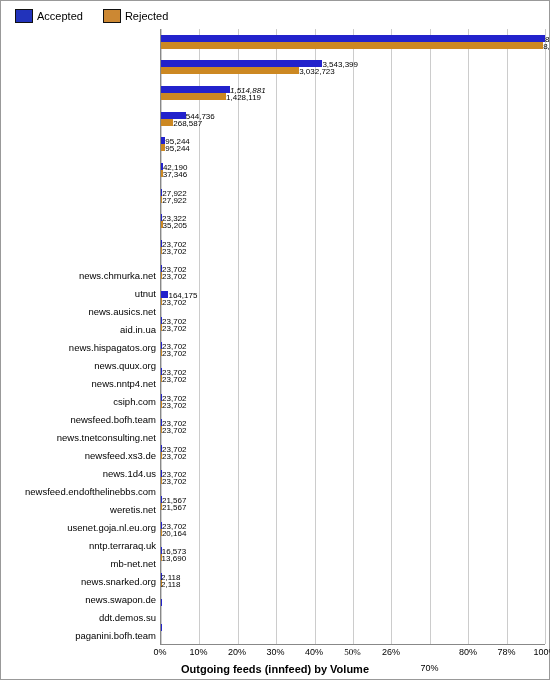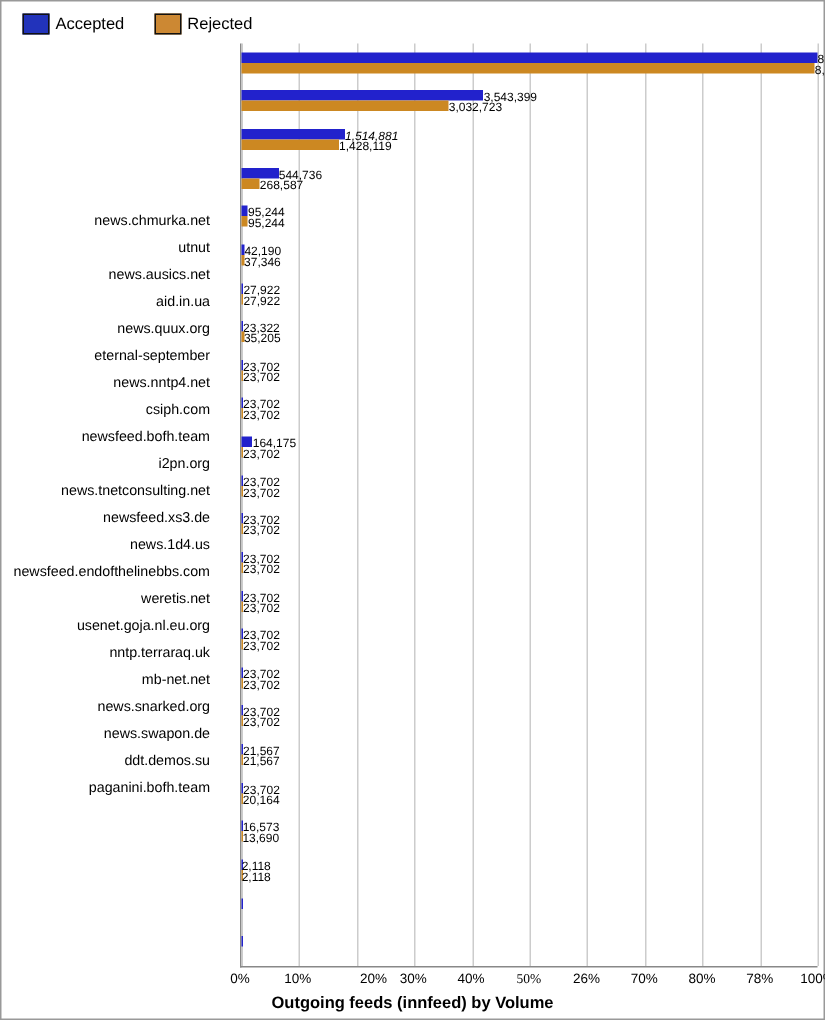--- a/index.html
+++ b/index.html
@@ -45,22 +45,22 @@
       flex: 1;
       flex-direction: column;
     }
     .chart-body {
       display: flex;
       flex: 1;
     }
     .y-labels {
       display: flex;
       flex-direction: column;
-      justify-content: center;
-      padding-right: 20px;
+      justify-content: flex-end;
+      padding-right: 4px;
       min-width: 155px;
       text-align: right;
     }
     .y-label {
       font-size: 9.5px;
       line-height: 1.1;
       color: #000;
       height: 18px;
       display: flex;
       align-items: center;
@@ -152,26 +152,25 @@
       <span class="legend-label">Rejected</span>
     </div>
   </div>
   <div class="chart-area">
     <div class="chart-body">
       <div class="y-labels" id="y-labels">
           <div class="y-label">news.chmurka.net</div>
           <div class="y-label">utnut</div>
           <div class="y-label">news.ausics.net</div>
           <div class="y-label">aid.in.ua</div>
+          <div class="y-label">news.hispagatos.org</div>
           <div class="y-label">news.quux.org</div>
-          <div class="y-label">eternal-september</div>
           <div class="y-label">news.nntp4.net</div>
           <div class="y-label">csiph.com</div>
           <div class="y-label">newsfeed.bofh.team</div>
-          <div class="y-label">i2pn.org</div>
           <div class="y-label">news.tnetconsulting.net</div>
           <div class="y-label">newsfeed.xs3.de</div>
           <div class="y-label">news.1d4.us</div>
           <div class="y-label">newsfeed.endofthelinebbs.com</div>
           <div class="y-label">weretis.net</div>
           <div class="y-label">usenet.goja.nl.eu.org</div>
           <div class="y-label">nntp.terraraq.uk</div>
           <div class="y-label">mb-net.net</div>
           <div class="y-label">news.snarked.org</div>
           <div class="y-label">news.swapon.de</div>
@@ -473,25 +472,25 @@
               <div class="bar-line">
                 <div class="bar-rejected" style="width: 0%;"></div>
               </div>
             </div>
           </div>
         </div>
     </div>
     <div class="x-axis" id="x-axis">
         <div class="x-tick" style="left: 0%;">0%</div>
         <div class="x-tick" style="left: 10%;">10%</div>
-        <div class="x-tick" style="left: 20%; margin-left: 12px;">20%</div>
+        <div class="x-tick" style="left: 20%;">20%</div>
         <div class="x-tick" style="left: 30%;">30%</div>
         <div class="x-tick" style="left: 40%;">40%</div>
         <div class="x-tick" style="left: 50%; font-family: Liberation Serif, serif;">50%</div>
         <div class="x-tick" style="left: 60%;">26%</div>
-        <div class="x-tick" style="left: 70%;">70%</div>
+        <div class="x-tick" style="left: 70%; margin-top: 16px;">70%</div>
         <div class="x-tick" style="left: 80%;">80%</div>
         <div class="x-tick" style="left: 90%;">78%</div>
         <div class="x-tick" style="left: 100%;">100%</div>
       </div>
     <div class="x-title">Outgoing feeds (innfeed) by Volume</div>
   </div>
 </div>
 
 </body></html>

